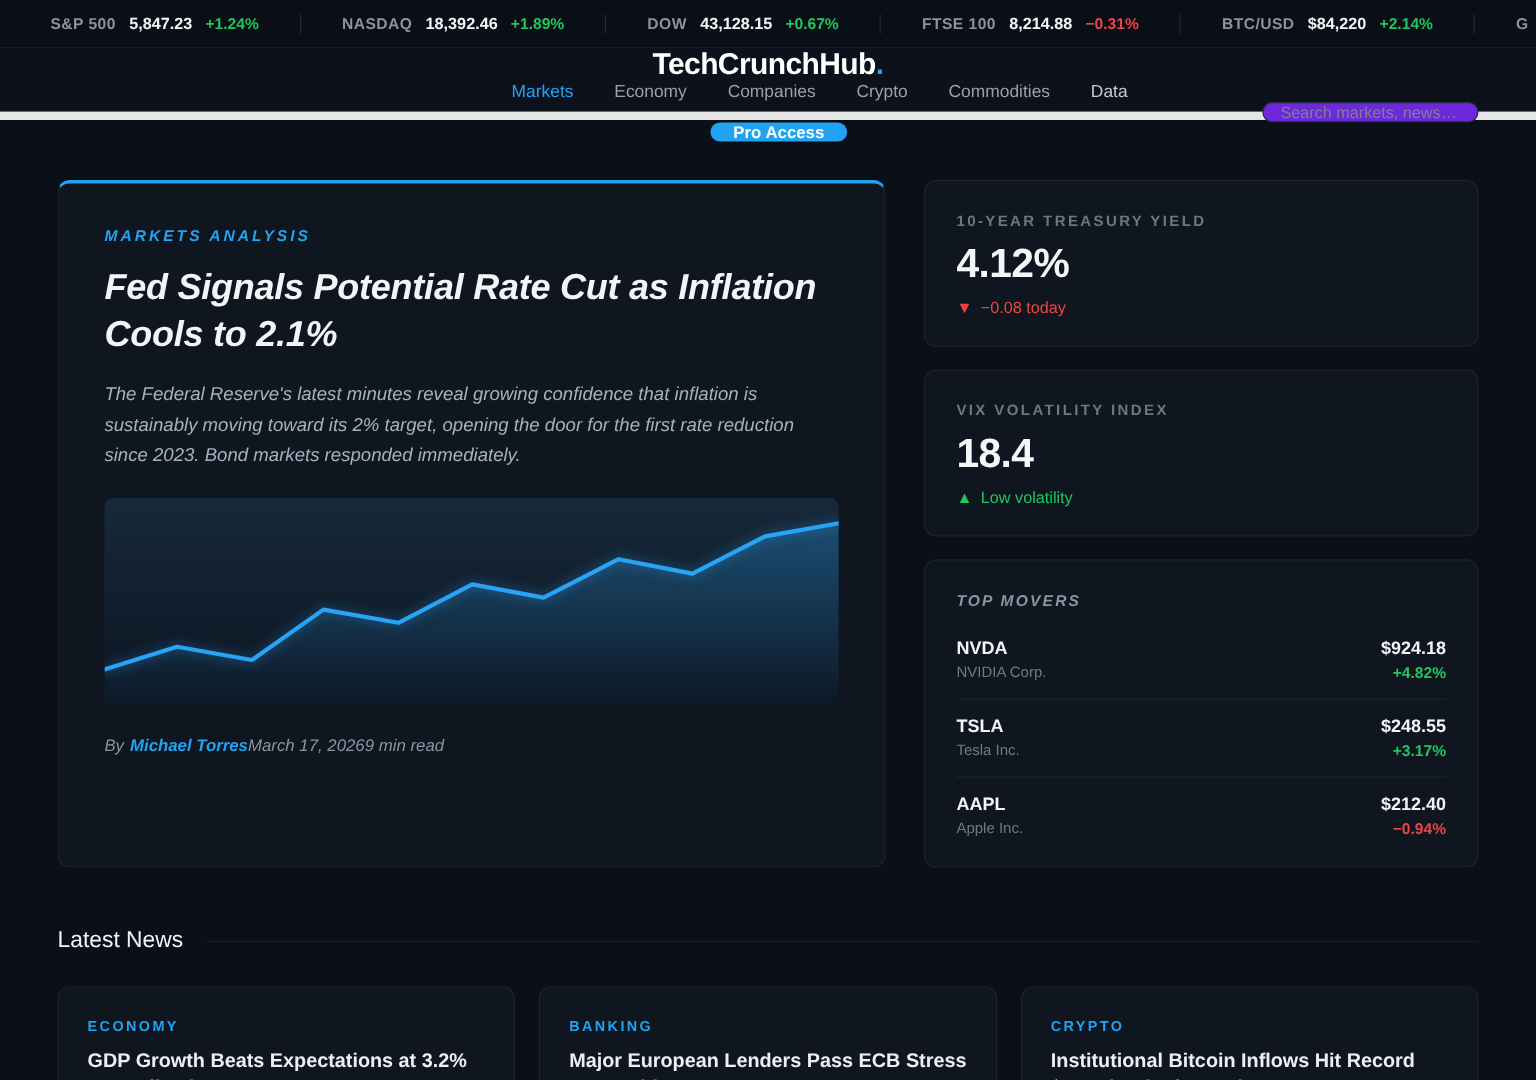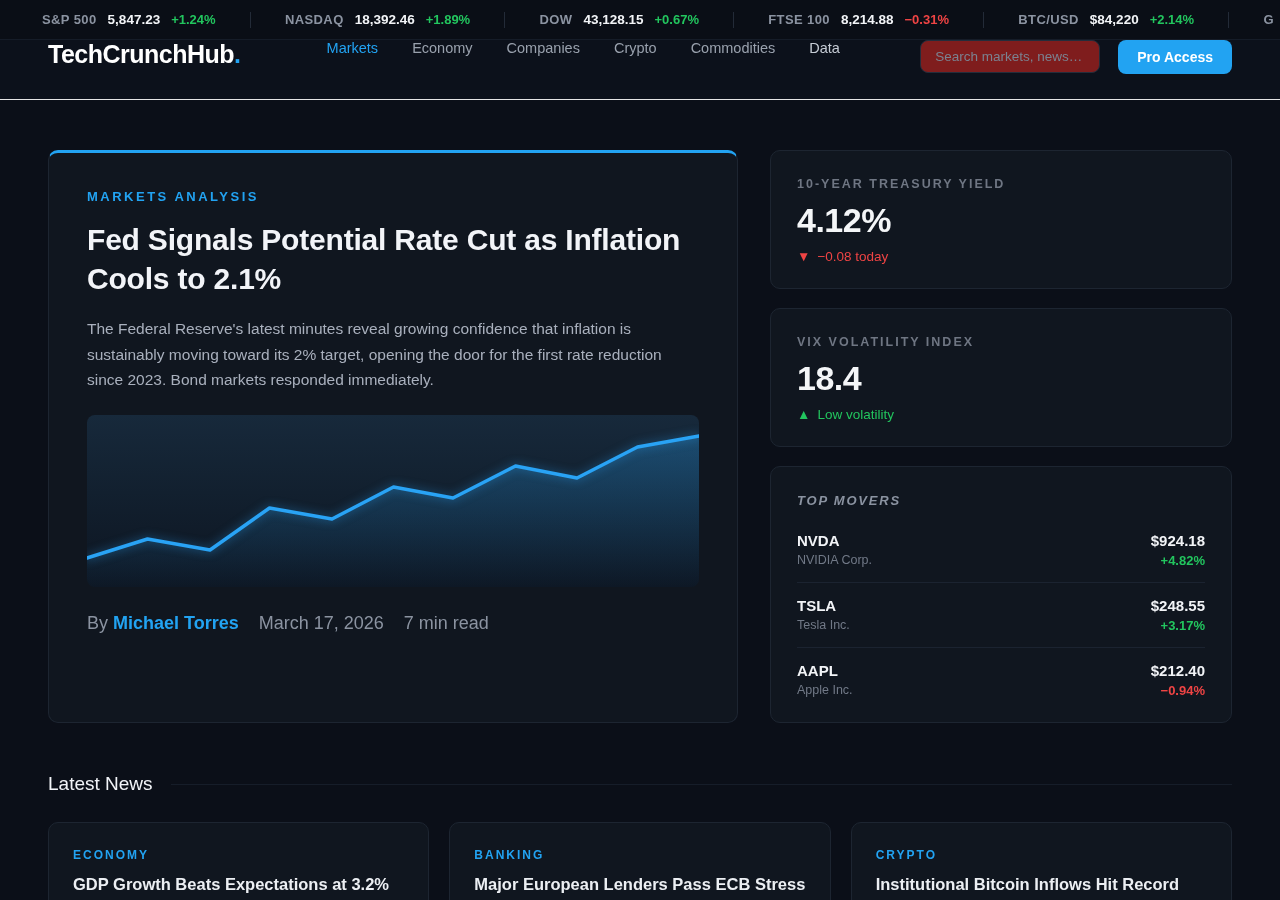--- a/index.html
+++ b/index.html
@@ -21,58 +21,58 @@
     padding:0 6px 0 42px;white-space:nowrap;overflow:hidden;
   }
   .tk{display:flex;align-items:center;gap:11px;}
   .tk-label{color:#8b93a1;font-weight:700;font-size:13px;letter-spacing:.4px;}
   .tk-value{color:#f2f4f7;font-weight:700;font-size:13.5px;}
   .tk-chg{font-weight:700;font-size:13px;}
   .up{color:var(--green);} .down{color:var(--red);}
   .tk-div{width:1px;height:16px;background:#232b38;flex:0 0 1px;}
   
   .nav{
-    height:60px;display:flex;align-items:flex-start;padding:0 48px;
-    background:#0c111b;border-bottom:1px solid #e5e5e5;
+    height:60px;display:flex;align-items:center;padding:0 48px;
+    background:#0c111b;border-bottom:7px solid #e5e5e5;flex-direction:column;
   }
   .logo{font-size:25px;font-weight:700;color:#ffffff;letter-spacing:-.5px;cursor:pointer;}
   .logo .dot{color:var(--accent);}
   .nav-links{display:flex;gap:34px;margin-left:86px;}
   .nav-link{font-size:14.5px;font-weight:400;color:#99a1ad;cursor:pointer;}
   .nav-link.active{color:var(--accent);}
   .nav-link.bright{color:#c6ccd5;}
   .search{
-    margin-left:auto;width:180px;height:33px;background:#7f1d1d;
+    margin-left:auto;width:180px;height:33px;background:#6d28d9;
     border:1px solid #242d3b;border-radius:8px;color:#c6ccd5;
     padding:0 14px;font-size:13.5px;font-family:inherit;outline:none;
   }
   .search::placeholder{color:#7b8290;}
   .pro-btn{
     margin-left:18px;height:34px;padding:0 19px;background:var(--accent);
     color:#fff;font-weight:700;font-size:14px;border:none;border-radius:8px;
     font-family:inherit;cursor:pointer;
   }
   
   .main{display:flex;gap:32px;padding:50px 48px 0;}
   
   .article-card{
     width:690px;flex:0 0 690px;background:#10161f;border:1px solid #1d2531;
     border-top:3px solid var(--accent);border-radius:10px;
-    padding:36px 38px 34px;cursor:pointer;
+    padding:36px 38px 34px;cursor:pointer;font-style:italic;
   }
   .kicker{color:var(--accent);font-size:13px;font-weight:700;letter-spacing:2.5px;}
   .headline{margin-top:16px;font-size:30px;line-height:1.3;font-weight:700;color:#f2f4f8;letter-spacing:-.2px;}
   .standfirst{margin-top:18px;font-size:15.5px;line-height:1.66;color:#a9b0bd;}
   .chart{
     margin-top:22px;height:172px;border-radius:8px;overflow:hidden;
     background:linear-gradient(180deg,#17293b 0%,#12202f 45%,#0d1521 100%);
   }
   .chart svg{width:100%;height:100%;display:block;}
   .chart polyline{filter:drop-shadow(0 0 5px rgba(41,163,245,.5));}
-  .byline{margin-top:26px;font-size:18px;color:#8b93a1;display:flex;align-items:center;gap:20px;}
+  .byline{margin-top:26px;font-size:14px;color:#8b93a1;display:flex;align-items:center;}
   .byline .by{display:flex;gap:5px;}
   .author{color:var(--accent);font-weight:700;cursor:pointer;}
   
   .sidebar{width:462px;flex:0 0 462px;display:flex;flex-direction:column;}
   .stat-card{
     background:#10161f;border:1px solid #1d2531;border-radius:10px;
     padding:26px 26px 24px;
   }
   .stat-card + .stat-card{margin-top:19px;}
   .stat-label{font-size:12.5px;font-weight:700;letter-spacing:2px;color:#6f7683;}
@@ -170,21 +170,21 @@
         <polygon fill="url(#areaGrad)" points="0,143 61,124 124,135 184,93 247,104 309,72 369,83 432,51 494,63 555,32 617,21 617,172 0,172"></polygon>
         <polyline fill="none" stroke="#29a3f5" stroke-width="3.5" stroke-linejoin="round" stroke-linecap="round" points="0,143 61,124 124,135 184,93 247,104 309,72 369,83 432,51 494,63 555,32 617,21"></polyline>
       </svg>
     </div>
     <div class="byline">
       <span class="by">
         <span>By</span>
         <span class="author">Michael Torres</span>
       </span>
       <span>March 17, 2026</span>
-      <span>7 min read</span>
+      <span>9 min read</span>
     </div>
   </div>
 
   <div class="sidebar">
     <div class="stat-card">
       <div class="stat-label">10-YEAR TREASURY YIELD</div>
       <div class="stat-value">4.12%</div>
       <div class="stat-change down">
         <span>▼</span>
         <span>−0.08 today</span>

